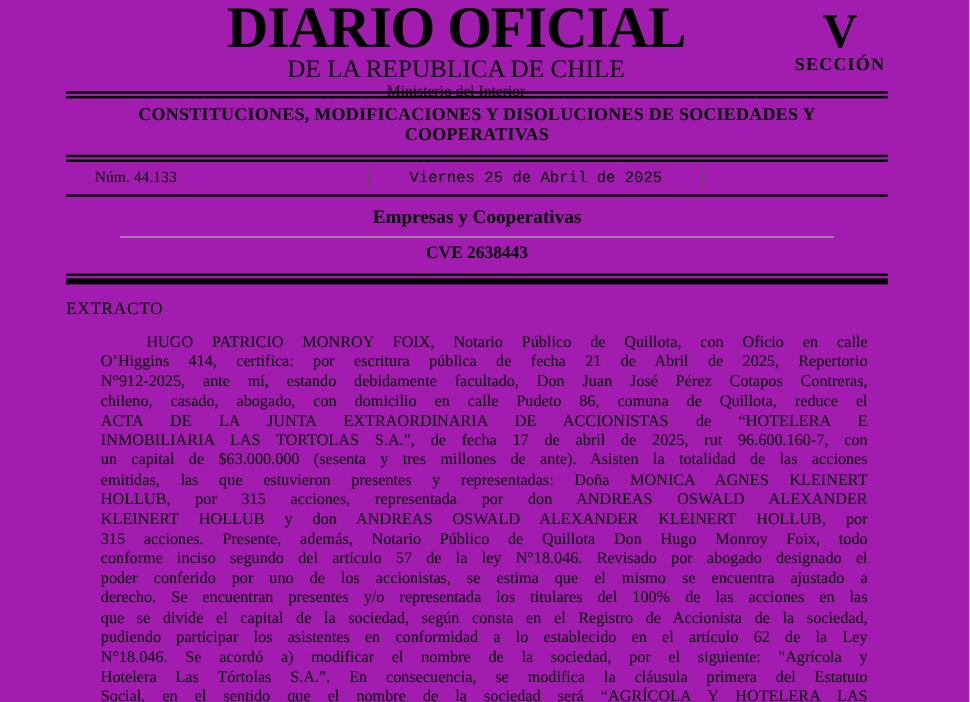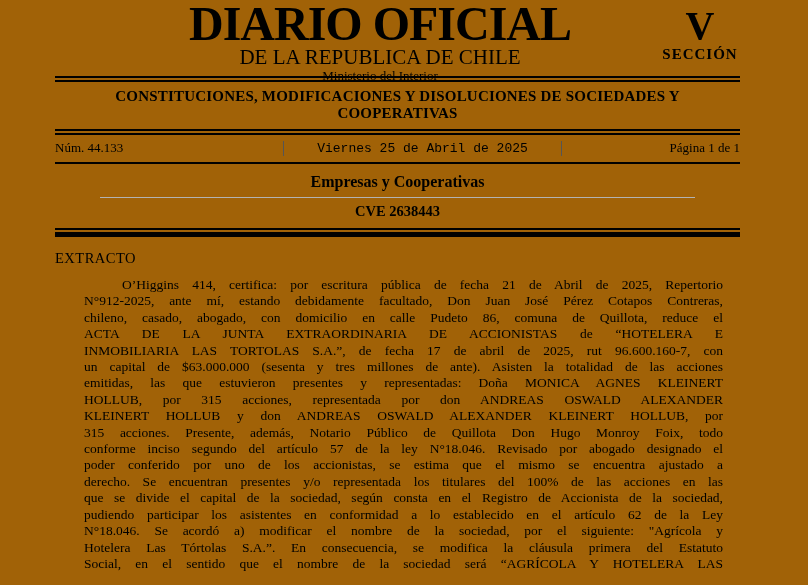--- a/index.html
+++ b/index.html
@@ -1,21 +1,21 @@
 <!DOCTYPE html>
 <html><head>
 <meta charset="utf-8">
 <style>
   * { margin: 0; padding: 0; box-sizing: border-box; }
   html, body { background: #ffffff; }
   .page {
     position: relative;
     width: 808px;
     height: 585px;
-    background: #a16207;
+    background: #a21caf;
     color: #000000;
     font-family: "Liberation Serif", "DejaVu Serif", serif;
     overflow: hidden;
   }
   
   .masthead { position: relative; height: 76px; }
   .masthead-center {
     position: absolute; left: 0; right: 48px; top: 2px;
     text-align: center;
   }
@@ -38,21 +38,21 @@
   .rule-thick { height: 2px; }
   .rule-gap { height: 2px; background: transparent; }
   .rule-heavy { height: 5px; }
   .rule-single { height: 2px; background: #000000; }
   .section-bar {
     text-align: center; font-weight: bold; font-size: 15px;
     padding: 6px 0 7px 0; letter-spacing: 0.2px;
   }
   .info-row {
     display: flex; align-items: center;
-    font-size: 13px; padding: 5px 0 6px 0;
+    font-size: 13px; padding: 5px 0 6px 0; margin-left: 24px;
   }
   .info-issue { flex: 0 0 228px; text-align: left; }
   .info-date { flex: 0 0 277px; text-align: center; font-family: Liberation Mono, monospace; }
   .info-page { flex: 1 1 auto; text-align: right; }
   .vline { border-left: 1px solid #555; height: 15px; width: 0; }
   .category-title {
     text-align: center; font-weight: bold; font-size: 16px;
     margin-top: 9px; margin-bottom: 6px; line-height: 18px;
   }
   .gray-divider { height: 1px; background: #b3b3b3; margin: 0 45px; }
@@ -104,38 +104,38 @@
 
     <div class="rule rule-thick"></div>
     <div class="rule-gap"></div>
     <div class="rule rule-thin"></div>
 
     <div class="info-row">
       <div class="info-issue">Núm. 44.133</div>
       <div class="vline"></div>
       <div class="info-date">Viernes 25 de Abril de 2025</div>
       <div class="vline"></div>
-      <div class="info-page">Página 1 de 1</div>
     </div>
 
     <div class="rule-single"></div>
 
     <div class="category-title">Empresas y Cooperativas</div>
 
     <div class="gray-divider"></div>
 
     <div class="cve-number">CVE 2638443</div>
 
     <div class="rule rule-thin"></div>
     <div class="rule-gap"></div>
     <div class="rule rule-heavy"></div>
 
     <div class="extract-heading">EXTRACTO</div>
 
     <div class="document-body">
+        <div class="body-line">HUGO PATRICIO MONROY FOIX, Notario Público de Quillota, con Oficio en calle</div>
         <div class="body-line">O’Higgins 414, certifica: por escritura pública de fecha 21 de Abril de 2025, Repertorio</div>
         <div class="body-line">N°912-2025, ante mí, estando debidamente facultado, Don Juan José Pérez Cotapos Contreras,</div>
         <div class="body-line">chileno, casado, abogado, con domicilio en calle Pudeto 86, comuna de Quillota, reduce el</div>
         <div class="body-line">ACTA DE LA JUNTA EXTRAORDINARIA DE ACCIONISTAS de “HOTELERA E</div>
         <div class="body-line">INMOBILIARIA LAS TORTOLAS S.A.”, de fecha 17 de abril de 2025, rut 96.600.160-7, con</div>
         <div class="body-line">un capital de $63.000.000 (sesenta y tres millones de ante). Asisten la totalidad de las acciones</div>
         <div class="body-line">emitidas, las que estuvieron presentes y representadas: Doña MONICA AGNES KLEINERT</div>
         <div class="body-line">HOLLUB, por 315 acciones, representada por don ANDREAS OSWALD ALEXANDER</div>
         <div class="body-line">KLEINERT HOLLUB y don ANDREAS OSWALD ALEXANDER KLEINERT HOLLUB, por</div>
         <div class="body-line">315 acciones. Presente, además, Notario Público de Quillota Don Hugo Monroy Foix, todo</div>

